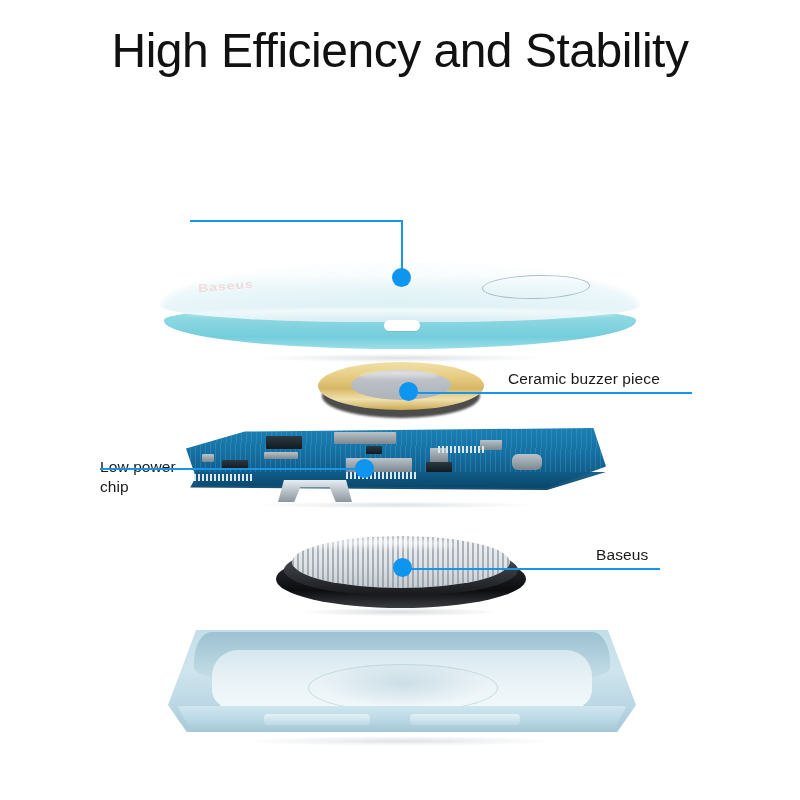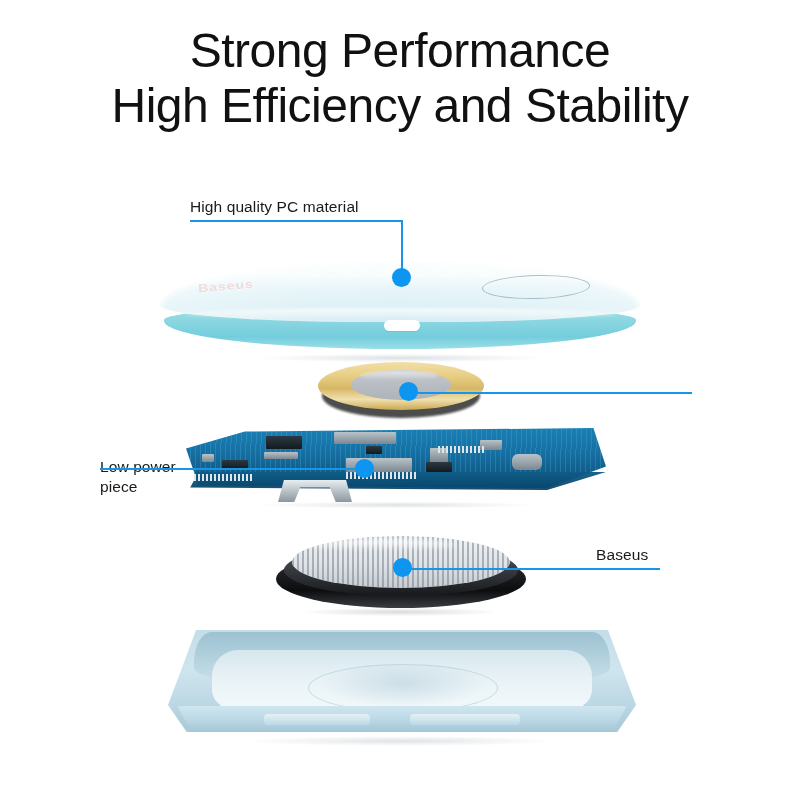--- a/index.html
+++ b/index.html
@@ -214,21 +214,20 @@
     background:radial-gradient(50% 50% at 50% 50%, rgba(30,60,80,.14), rgba(30,60,80,0) 72%);
     border-radius:50%;
   }
 </style>
 </head>
 <body>
 
 <div id="stage">
 
   <div class="headline">
-    <span class="l1">Strong Performance</span>
     <span class="l2">High Efficiency and Stability</span>
   </div>
 
   <div class="lid-shadow"></div>
   <div class="lid">
     <div class="lid-band"></div>
     <div class="lid-top"></div>
     <div class="lid-gloss"></div>
     <div class="lid-band-shine"></div>
     <div class="lid-logo">Baseus</div>
@@ -281,30 +280,30 @@
   <div class="tray">
     <div class="tray-outer"></div>
     <div class="tray-wall"></div>
     <div class="tray-cavity"></div>
     <div class="tray-coil"></div>
     <div class="tray-lip"></div>
     <div class="ridge" style="left:96px;top:86px;width:106px;"></div>
     <div class="ridge" style="left:242px;top:86px;width:110px;"></div>
   </div>
 
-  <div class="callout-text" style="left:190px;top:198px;">High quality PC material</div>
   <div class="lead-h" style="left:190px;top:220px;width:213px;"></div>
   <div class="lead-v" style="left:401px;top:220px;height:58px;"></div>
   <div class="dot" style="left:392px;top:268px;"></div>
 
+  <div class="callout-text" style="left:508px;top:370px;">Ceramic buzzer piece</div>
   <div class="lead-h" style="left:408px;top:392px;width:284px;"></div>
   <div class="dot" style="left:399px;top:382px;"></div>
 
   <div class="callout-text" style="left:100px;top:458px;">Low power</div>
   <div class="lead-h" style="left:100px;top:468px;width:266px;"></div>
-  <div class="callout-text" style="left:100px;top:478px;">piece</div>
+  <div class="callout-text" style="left:100px;top:478px;">chip</div>
   <div class="dot" style="left:355px;top:459px;"></div>
 
   <div class="callout-text" style="left:596px;top:546px;">Baseus</div>
   <div class="lead-h" style="left:402px;top:568px;width:258px;"></div>
   <div class="dot" style="left:393px;top:558px;"></div>
 
 </div>
 
 </body></html>

